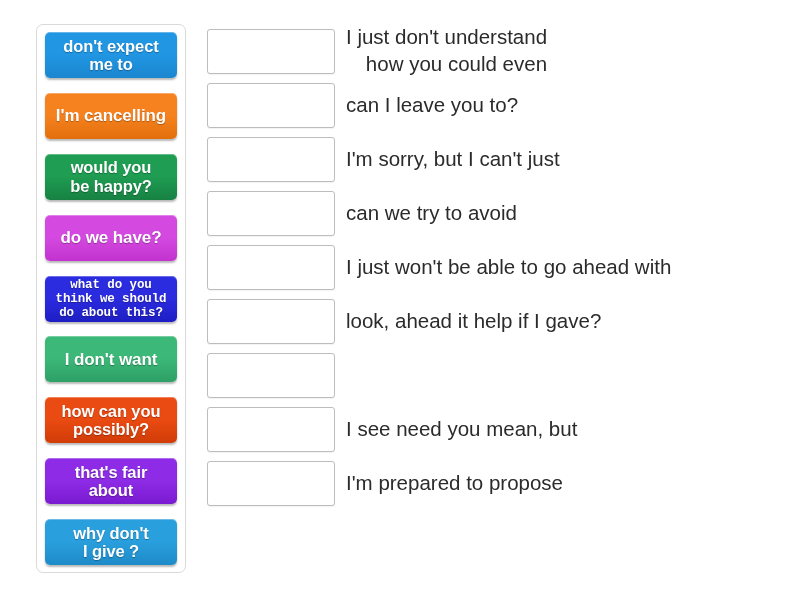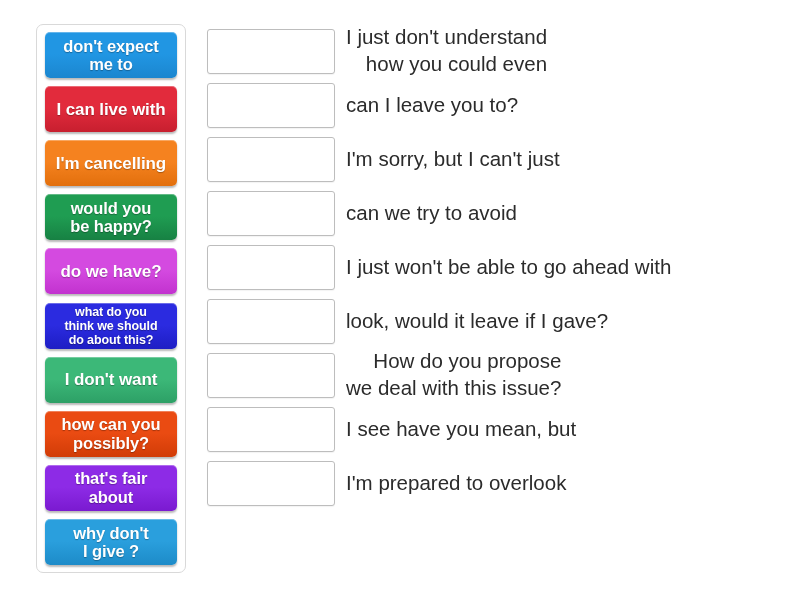--- a/index.html
+++ b/index.html
@@ -59,21 +59,21 @@
     box-shadow: 0 2px 2px rgba(0,0,0,0.28),
                 inset 0 1px 0 rgba(255,255,255,0.30);
     cursor: move;
     user-select: none;
     padding: 2px 8px;
     overflow: hidden;
   }
 
   .tile.h2 { height: 46px; font-size: 16.5px; }
   .tile.h1 { height: 46px; font-size: 17px; }
-  .tile.h3 { height: 46px; font-size: 12.5px; }
+  .tile.h3 { height: 46px; font-size: 12.5px; font-family: Liberation Mono, monospace; }
 
   
   .rows {
     position: absolute;
     left: 207px;
     top: 24px;
     width: 570px;
     text-align: right;
   }
 
@@ -105,21 +105,20 @@
 </style>
 </head>
 <body>
 
 <div id="app">
 
   <div class="tile-panel">
     <div class="tile-list" id="tile-list">
         <div class="tile h2" style="background: linear-gradient(rgb(33, 150, 227) 0%, rgb(33, 150, 227) 48%, rgb(27, 134, 207) 100%); white-space: pre-line;">don't expect
 me to</div>
-        <div class="tile h1" style="background: linear-gradient(rgb(226, 43, 60) 0%, rgb(226, 43, 60) 48%, rgb(199, 31, 47) 100%); white-space: pre-line;">I can live with</div>
         <div class="tile h1" style="background: linear-gradient(rgb(245, 130, 31) 0%, rgb(245, 130, 31) 48%, rgb(226, 111, 12) 100%); white-space: pre-line;">I'm cancelling</div>
         <div class="tile h2" style="background: linear-gradient(rgb(31, 157, 82) 0%, rgb(31, 157, 82) 48%, rgb(23, 129, 67) 100%); white-space: pre-line;">would you
 be happy?</div>
         <div class="tile h1" style="background: linear-gradient(rgb(212, 74, 224) 0%, rgb(212, 74, 224) 48%, rgb(194, 50, 207) 100%); white-space: pre-line;">do we have?</div>
         <div class="tile h3" style="background: linear-gradient(rgb(43, 43, 224) 0%, rgb(43, 43, 224) 48%, rgb(30, 30, 196) 100%); white-space: pre-line;">what do you
 think we should
 do about this?</div>
         <div class="tile h1" style="background: linear-gradient(rgb(60, 184, 120) 0%, rgb(60, 184, 120) 48%, rgb(45, 160, 102) 100%); white-space: pre-line;">I don't want</div>
         <div class="tile h2" style="background: linear-gradient(rgb(234, 75, 18) 0%, rgb(234, 75, 18) 48%, rgb(209, 60, 7) 100%); white-space: pre-line;">how can you
 possibly?</div>
@@ -147,30 +146,28 @@
       <div class="row">
         <div class="dropzone"></div>
         <div class="prompt">can we try to avoid</div>
       </div>
       <div class="row">
         <div class="dropzone"></div>
         <div class="prompt">I just won't be able to go ahead with</div>
       </div>
       <div class="row">
         <div class="dropzone"></div>
-        <div class="prompt">look, would it leave if I gave?</div>
+        <div class="prompt">look, ahead it help if I gave?</div>
       </div>
       <div class="row">
         <div class="dropzone"></div>
-        <div class="prompt">How do you propose
-we deal with this issue?</div>
       </div>
       <div class="row">
         <div class="dropzone"></div>
-        <div class="prompt">I see have you mean, but</div>
+        <div class="prompt">I see need you mean, but</div>
       </div>
       <div class="row">
         <div class="dropzone"></div>
-        <div class="prompt">I'm prepared to overlook</div>
+        <div class="prompt">I'm prepared to propose</div>
       </div>
     </div>
 
 </div>
 
 </body></html>

